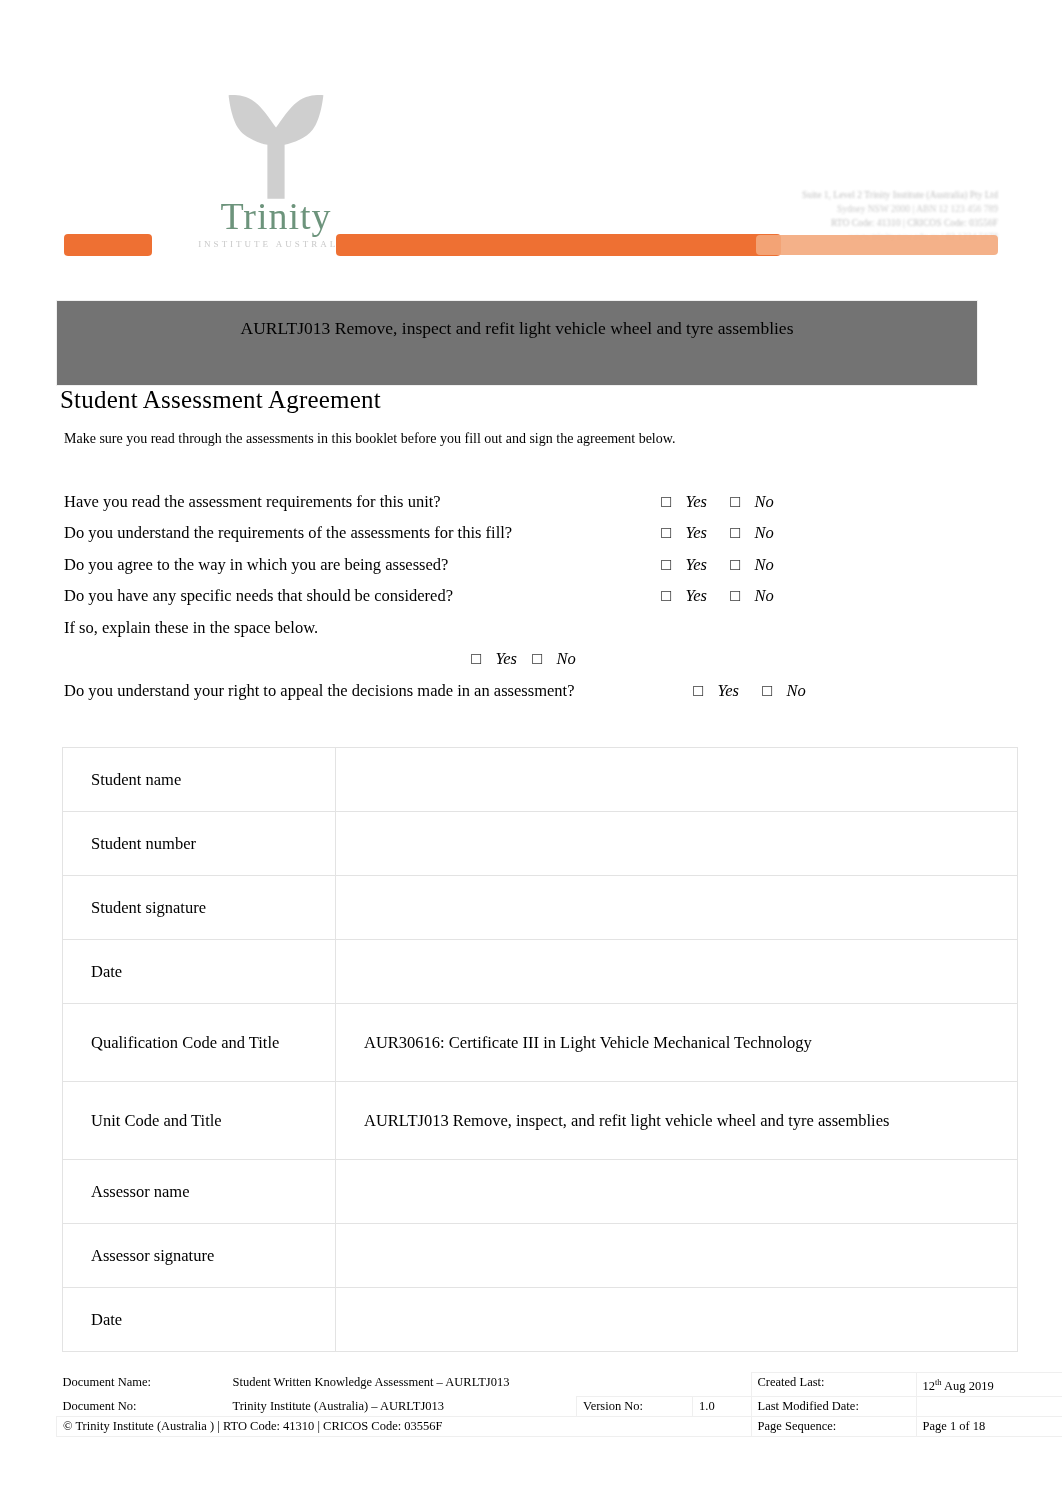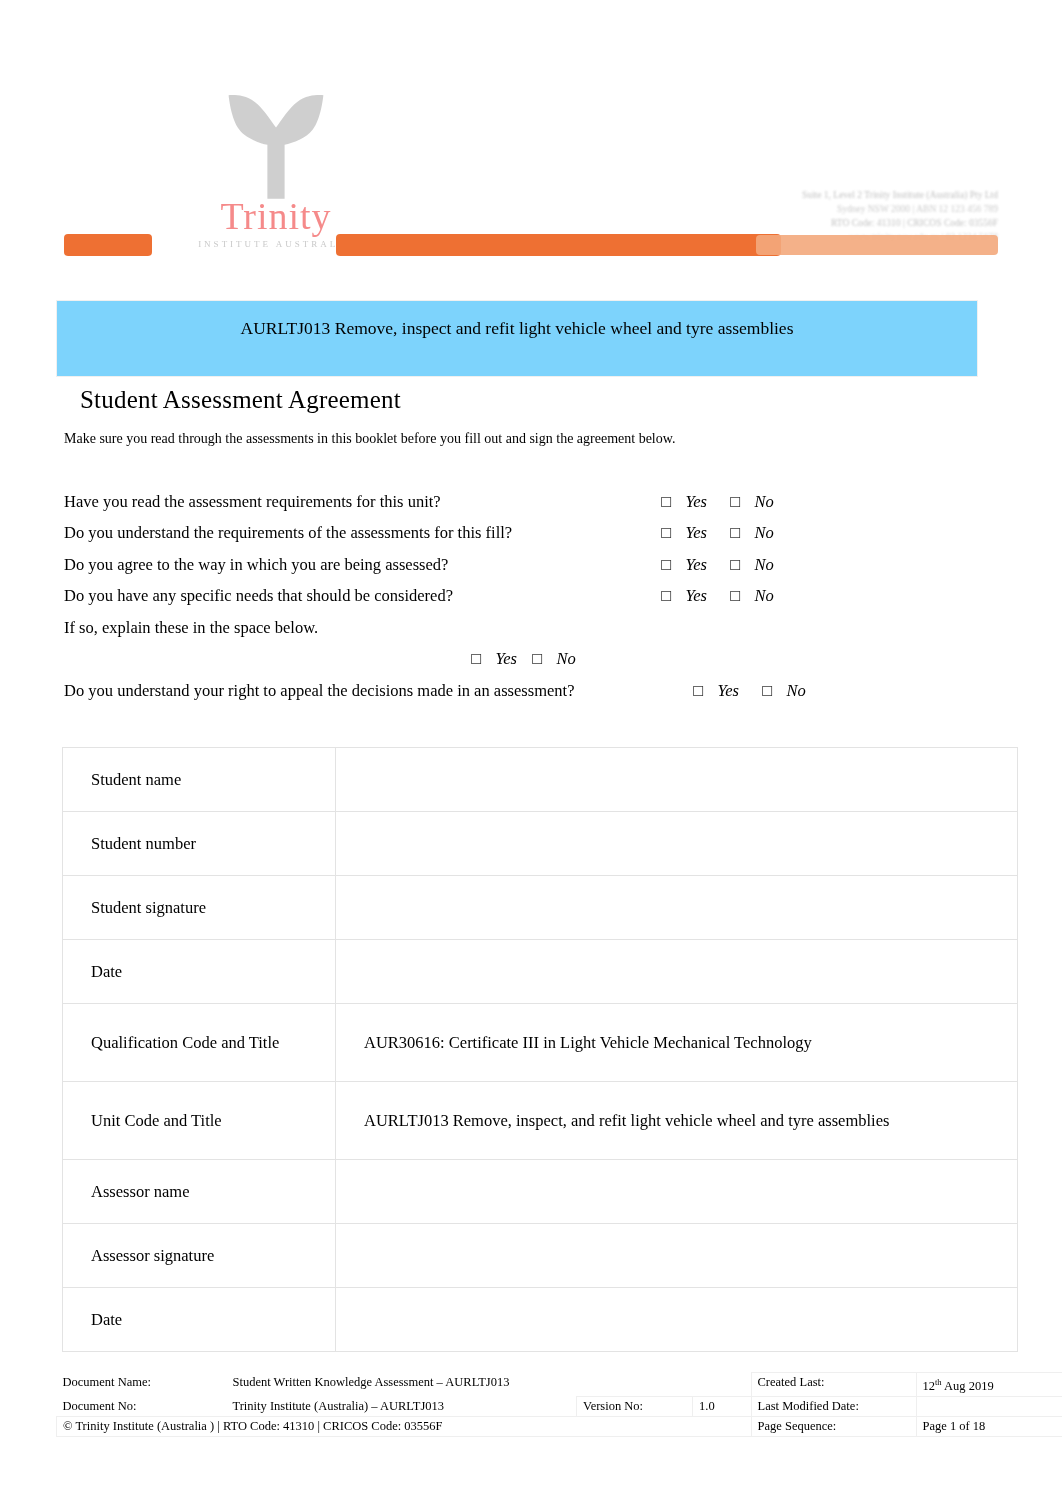--- a/index.html
+++ b/index.html
@@ -39,21 +39,21 @@
   .logo-mark {
     width: 108px; height: 112px;
     margin: 0 auto;
     display: block;
     opacity: .55;
   }
   .logo-word {
     font-family: "Liberation Serif", serif;
     font-size: 38px;
     letter-spacing: 1px;
-    color: #ef4444;
+    color: #14532d;
     opacity: .62;
     line-height: 1;
     margin-top: -6px;
   }
   .logo-sub {
     font-size: 9px;
     letter-spacing: 3px;
     color: #c9c9c9;
     margin-top: 4px;
   }
@@ -93,37 +93,37 @@
     background: #f3a87c;
     border-radius: 4px;
     opacity: .9;
   }
 
   
   .titlebox {
     position: absolute;
     left: 56px; top: 300px;
     width: 922px;
-    height: 77px;
+    height: 86px;
     border: 1px solid #f0f0f0;
     box-sizing: border-box;
-    background: #7dd3fc;
+    background: #737373;
   }
   .titlebox .t {
     position: absolute;
     left: 0; right: 0;
     top: 17px;
     text-align: center;
     font-size: 17.5px;
   }
 
   
   .h1 {
     position: absolute;
-    left: 80px; top: 386px;
+    left: 60px; top: 386px;
     font-size: 25px;
     font-weight: normal;
     margin: 0;
     letter-spacing: .2px;
   }
   .para {
     position: absolute;
     left: 64px;
     font-size: 14px;
     line-height: 20px;

